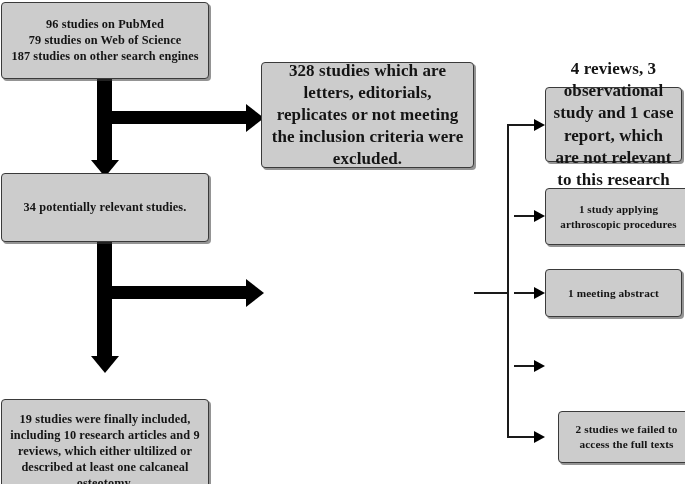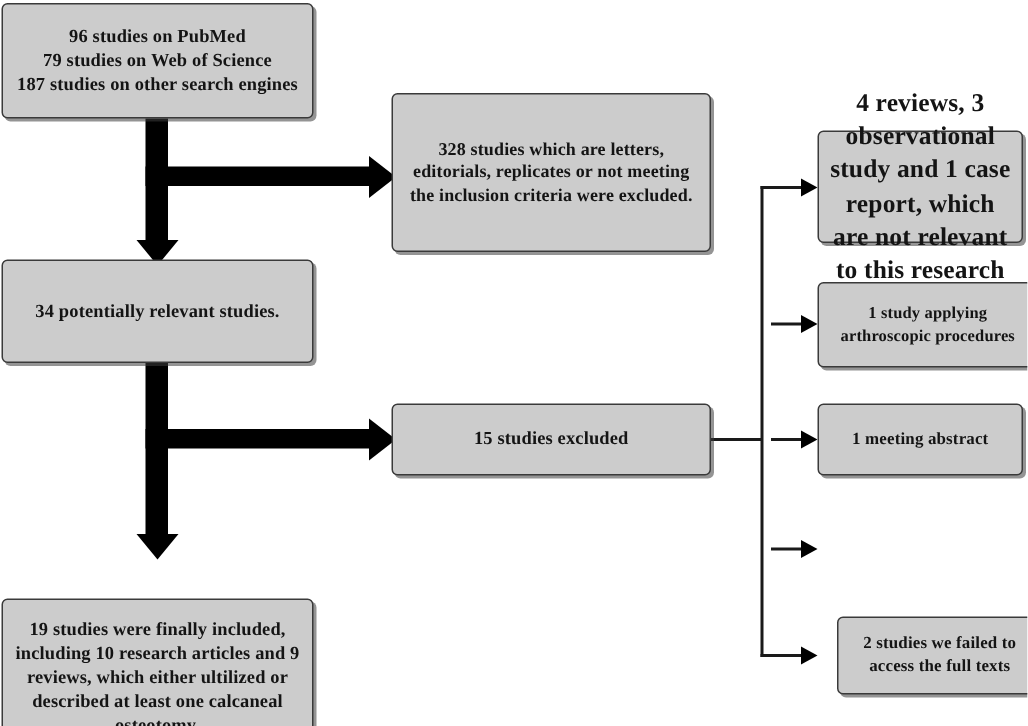--- a/index.html
+++ b/index.html
@@ -27,21 +27,21 @@
     justify-content: center;
     text-align: center;
     color: #141414;
     font-weight: bold;
     line-height: 1.30;
     letter-spacing: 0.1px;
     white-space: pre-line;
     padding: 14px 6px;
   }
   .b-src       { left: 1px;   top: 2px;   width: 208px; height: 77px;  font-size: 12.3px; }
-  .b-excl1     { left: 261px; top: 62px;  width: 213px; height: 106px; font-size: 12px; }
+  .b-excl1     { left: 261px; top: 62px;  width: 213px; height: 106px; font-size: 17px; }
   .b-relevant  { left: 1px;   top: 173px; width: 208px; height: 69px;  font-size: 12.3px; text-align: right; }
   .b-excl2     { left: 261px; top: 269px; width: 213px; height: 48px;  font-size: 12.3px; }
   .b-included  { left: 1px;   top: 375px; width: 208px; height: 106px; font-size: 12.3px; margin-top: 24px; }
 
   .b-r1 { left: 545px; top: 87px;  width: 137px; height: 75px; font-size: 17px; }
   .b-r2 { left: 545px; top: 188px; width: 147px; height: 57px; font-size: 11px; }
   .b-r3 { left: 545px; top: 269px; width: 137px; height: 48px; font-size: 11.3px; }
   .b-r4 { left: 545px; top: 338px; width: 137px; height: 57px; font-size: 11.3px; }
   .b-r5 { left: 558px; top: 411px; width: 137px; height: 52px; font-size: 11.3px; }
 
@@ -139,21 +139,20 @@
   <div class="arrow-right-thin at5"></div>
 
   <div class="box b-src">96 studies on PubMed
 79 studies on Web of Science
 187 studies on other search engines</div>
 
   <div class="box b-excl1">328 studies which are letters, editorials,  replicates or not meeting the inclusion criteria were excluded.</div>
 
   <div class="box b-relevant">34 potentially relevant studies.</div>
 
-  <div class="box b-excl2">15 studies excluded</div>
 
   <div class="box b-included">19 studies were finally included, including 10 research articles and 9 reviews, which either ultilized or described at least one calcaneal osteotomy.</div>
 
   <div class="box b-r1">4 reviews,  3 observational study and 1 case report, which are not relevant to this research</div>
 
   <div class="box b-r2">1 study applying arthroscopic procedures</div>
 
   <div class="box b-r3">1 meeting abstract</div>
 
 

